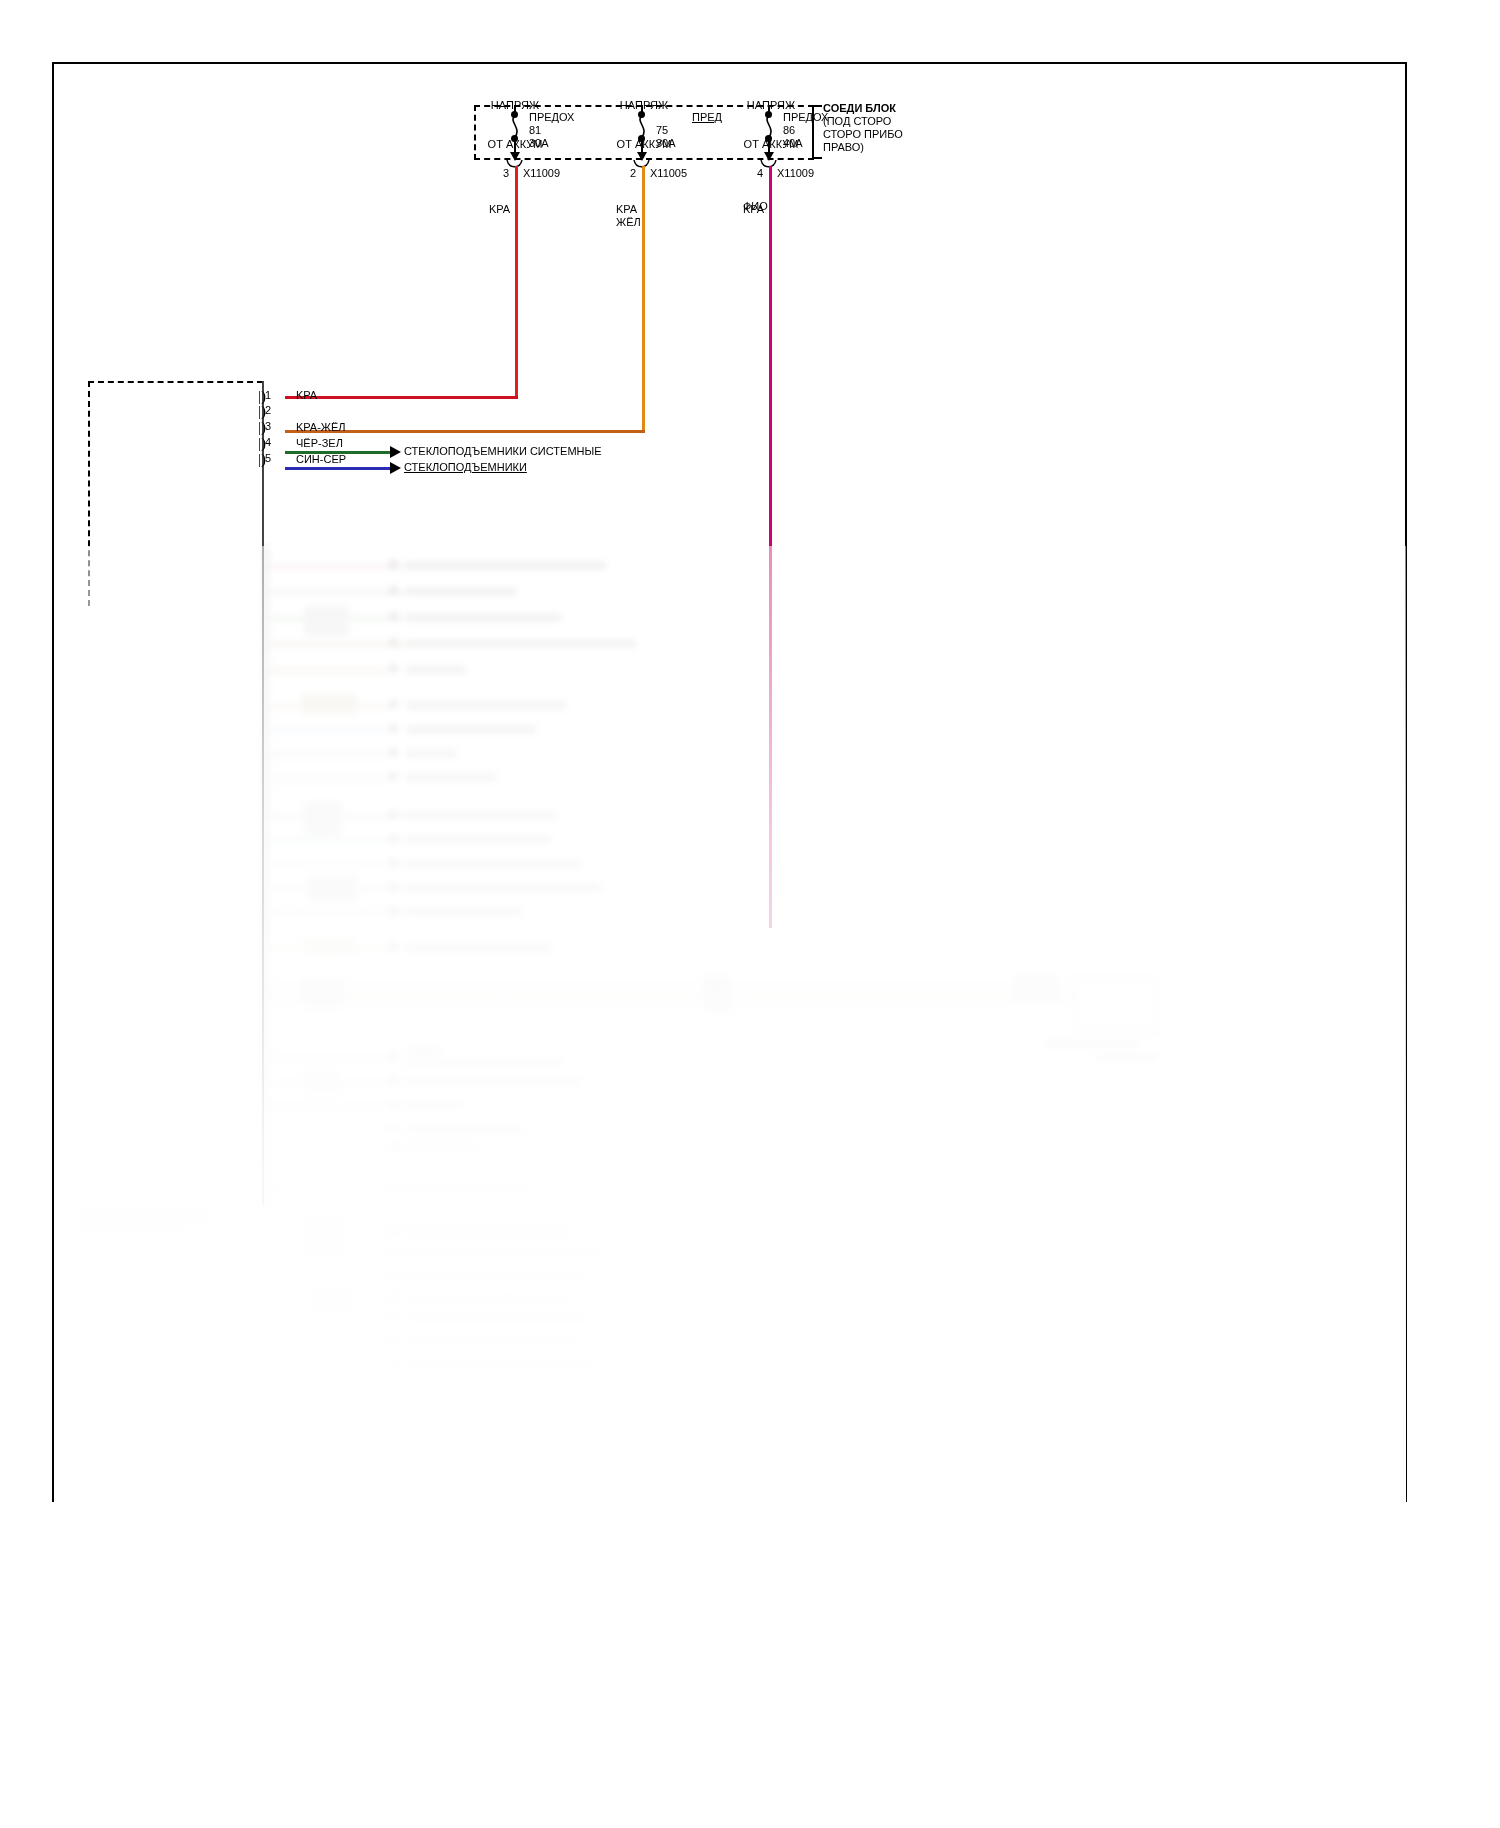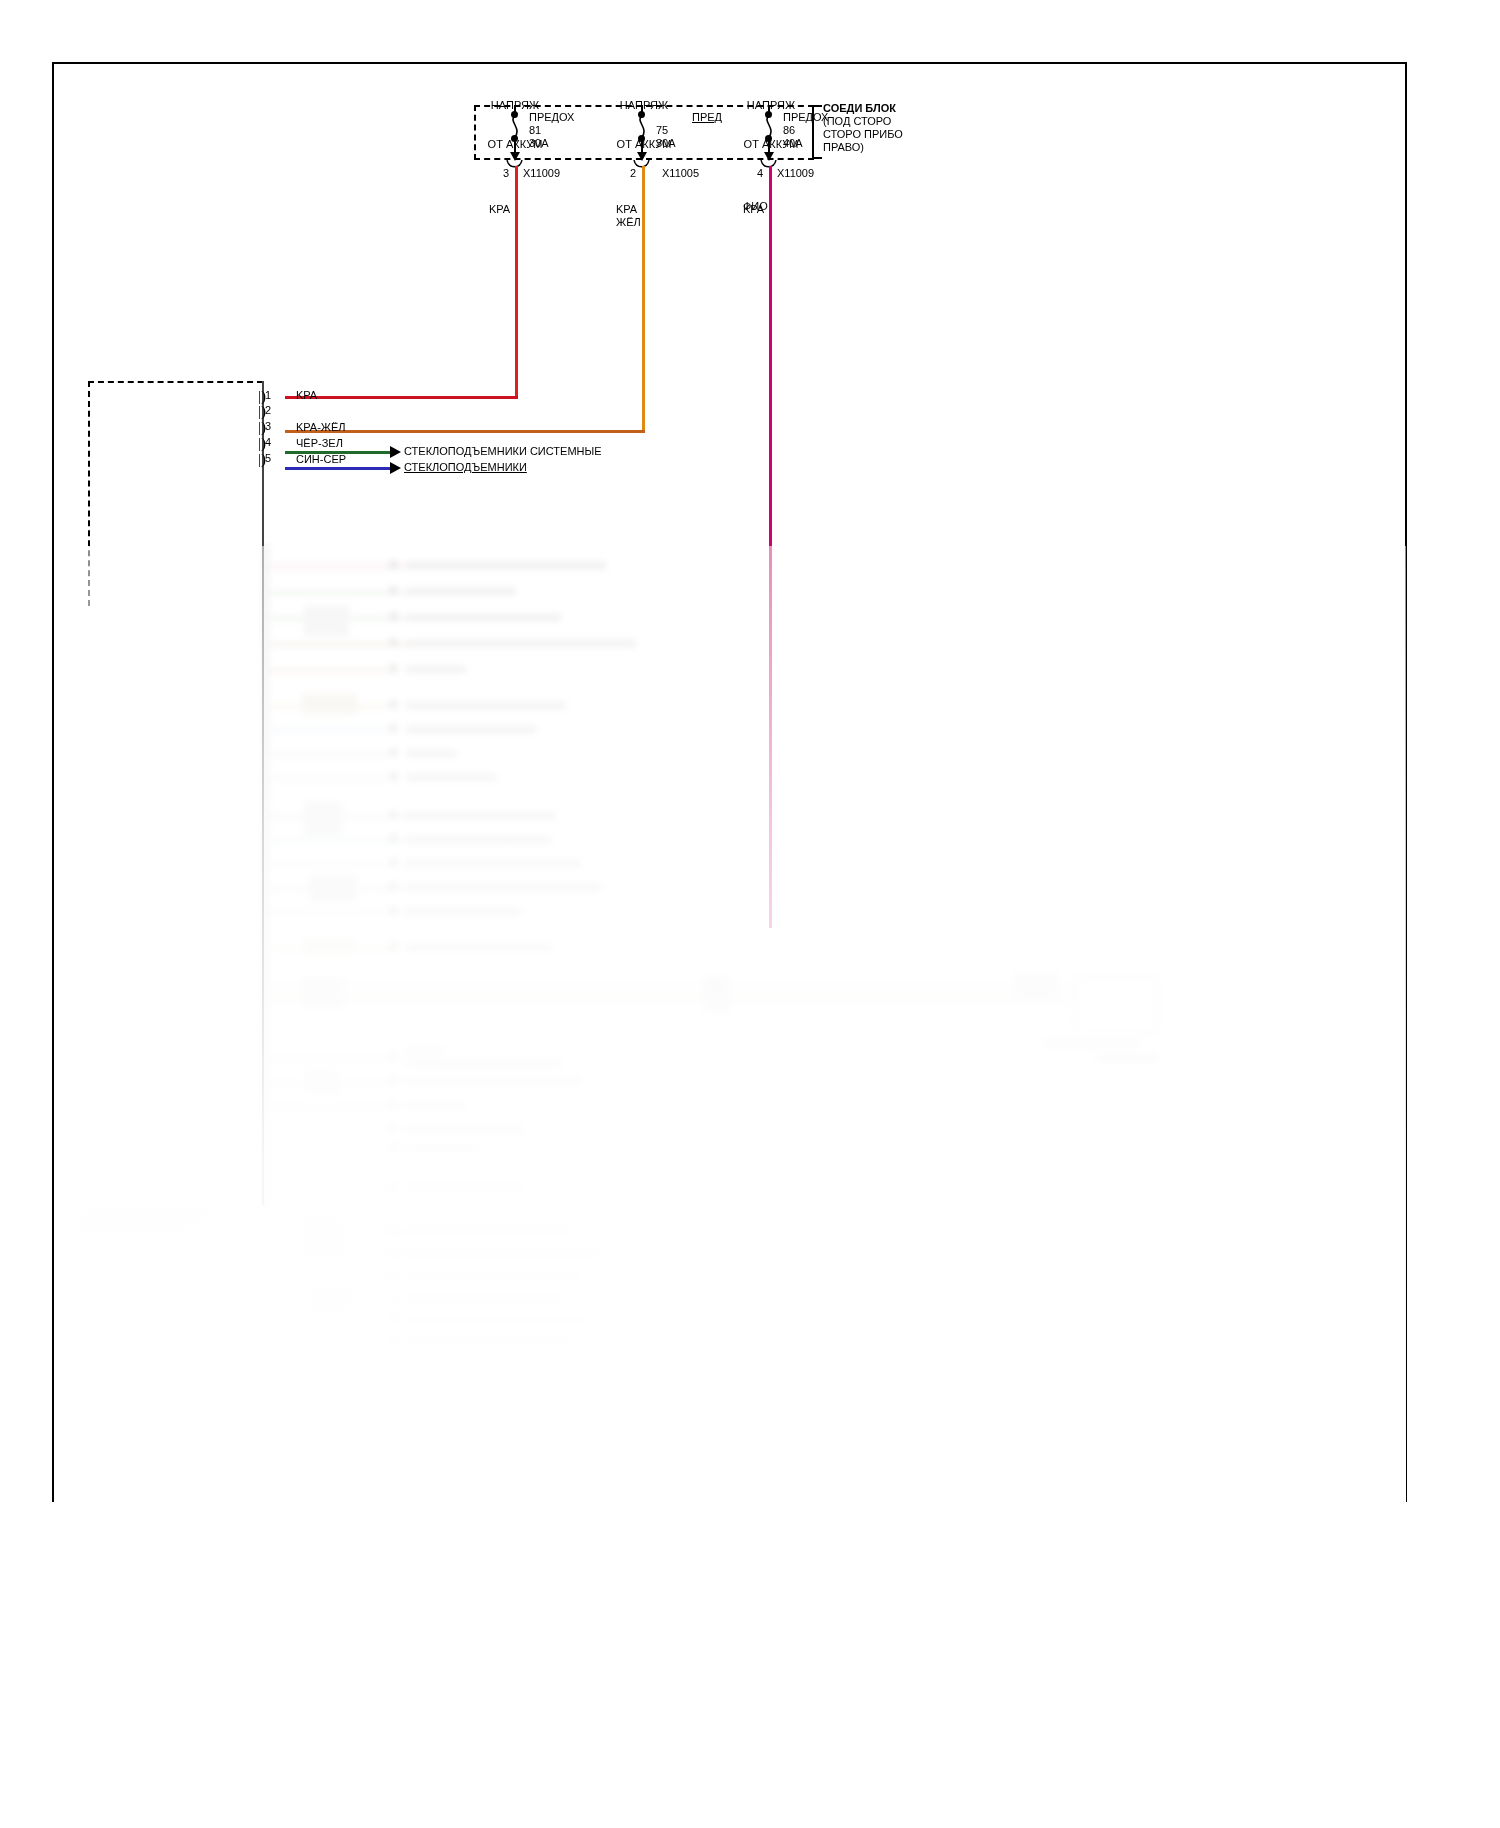--- a/index.html
+++ b/index.html
@@ -98,21 +98,21 @@
   <div class="dot" style="left:638px;top:135px;"></div>
   <div class="vline" style="left:641px;top:139px;height:16px;"></div>
   <div class="arrow-down" style="left:637px;top:152px;"></div>
   <div class="txt" style="left:692px;top:111px;text-decoration:underline;">ПРЕД</div>
   <div class="txt" style="left:656px;top:124px;">75</div>
   <div class="txt" style="left:656px;top:137px;">30A</div>
   <svg style="position:absolute;left:633px;top:160px;" width="18" height="10">
     <path d="M1 0 C 3 9, 14 9, 16 0" stroke="#000" stroke-width="1.4" fill="none"></path>
   </svg>
   <div class="txt" style="left:630px;top:167px;">2</div>
-  <div class="txt" style="left:650px;top:167px;margin-left:12px;">X11005</div>
+  <div class="txt" style="left:650px;top:167px;">X11005</div>
   <div class="txt" style="left:616px;top:203px;">KPA</div>
   <div class="txt" style="left:616px;top:216px;">ЖЁЛ</div>
 
   <div class="vline" style="left:768px;top:105px;height:8px;"></div>
   <div class="dot" style="left:765px;top:111px;"></div>
   <svg style="position:absolute;left:762px;top:116px;" width="14" height="22">
     <path d="M7 0 C 0 5, 14 12, 7 21" stroke="#000" stroke-width="1.6" fill="none"></path>
   </svg>
   <div class="dot" style="left:765px;top:135px;"></div>
   <div class="vline" style="left:768px;top:139px;height:16px;"></div>

